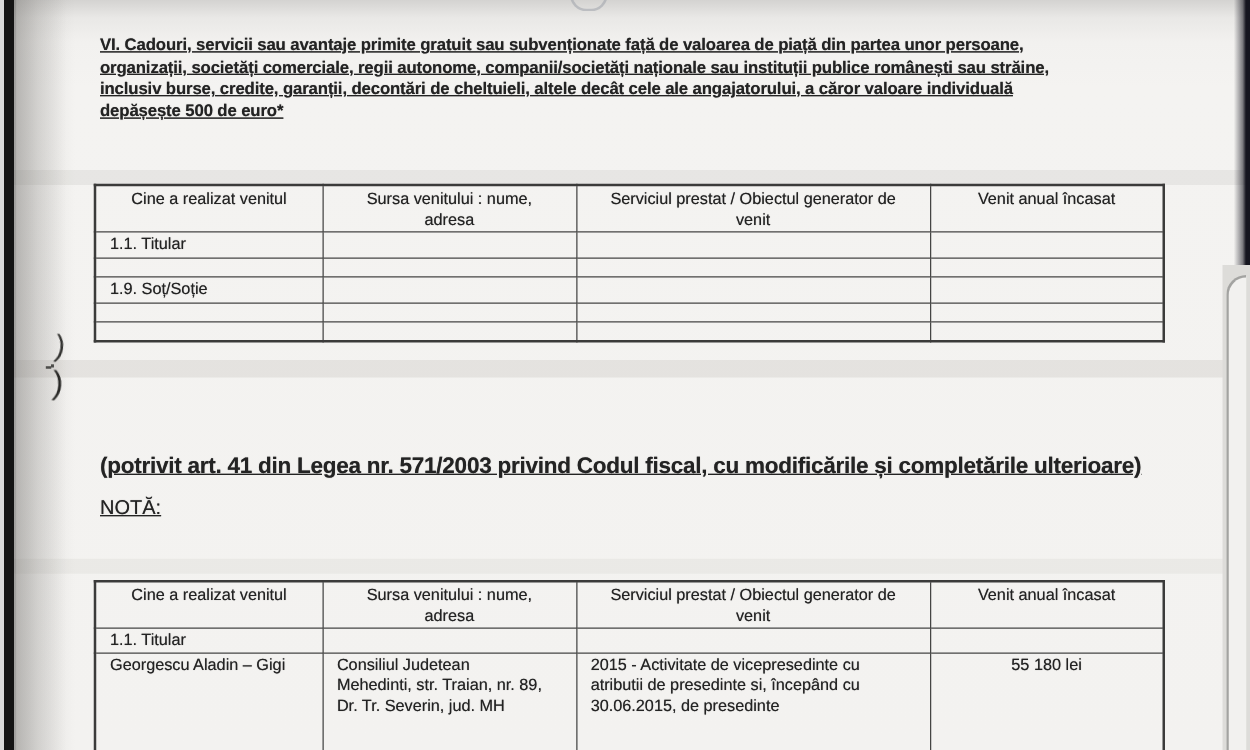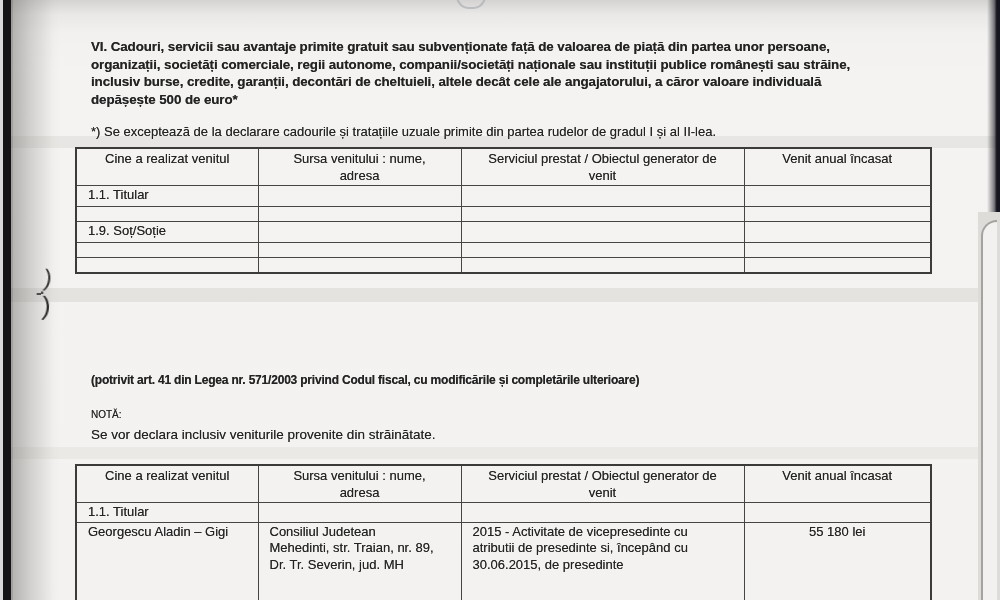--- a/index.html
+++ b/index.html
@@ -53,21 +53,21 @@
     border-radius: 0 0 14px 14px;
     opacity: 0.55;
     filter: blur(0.6px);
   }
   .ink-mark { position: absolute; color: #30302e; filter: blur(0.5px); pointer-events: none; }
   .ink-mark.m1 { left: 44px; top: 264px; font-size: 24px; transform: rotate(8deg); }
   .ink-mark.m2 { left: 36px; top: 283px; font-size: 17px; font-weight: bold; letter-spacing: -2px; color: #4a4a48; }
   .ink-mark.m3 { left: 42px; top: 291px; font-size: 26px; transform: rotate(4deg); color: #262624; }
 
   .content { position: absolute; left: 0; top: 0; width: 1000px; height: 600px; color: #232323; text-shadow: 0 0 0.6px rgba(35,35,35,0.65); }
-  .content p { margin: 11px; }
+  .content p { margin: 0; text-decoration: underline; }
 
   .s6-heading {
     position: absolute; left: 80px; top: 27px; width: 895px;
     font-size: 13.4px; font-weight: bold; line-height: 17.6px;
     letter-spacing: -0.1px;
     white-space: pre-line;
   }
   .s6-footnote {
     position: absolute; left: 80px; top: 113px; width: 880px;
     font-size: 13px; line-height: 16px;
@@ -104,26 +104,26 @@
   .t2 tr.main-row td { height: 76px; }
   td.amount { text-align: center; }
 
   .s7-title {
     position: absolute; left: 80px; top: 344px;
     font-size: 12.6px; font-weight: bold; letter-spacing: -0.35px;
     white-space: nowrap;
   }
   .s7-subtitle {
     position: absolute; left: 80px; top: 362px;
-    font-size: 12px; font-weight: bold; letter-spacing: -0.2px;
+    font-size: 18px; font-weight: bold; letter-spacing: -0.2px;
     white-space: nowrap;
   }
   .note-label {
     position: absolute; left: 80px; top: 398px;
-    font-size: 10px;
+    font-size: 16px;
   }
   .note-text {
     position: absolute; left: 80px; top: 416px;
     font-size: 13.5px;
   }
 </style>
 </head>
 <body>
 
 <div class="page">
@@ -131,21 +131,20 @@
   <div class="streak s1"></div>
   <div class="streak s2"></div>
   <div class="streak s3"></div>
 
   <div class="content">
 
     <p class="s6-heading">VI. Cadouri, servicii sau avantaje primite gratuit sau subvenționate față de valoarea de piață din partea unor persoane,
 organizații, societăți comerciale, regii autonome, companii/societăți naționale sau instituții publice românești sau străine,
 inclusiv burse, credite, garanții, decontări de cheltuieli, altele decât cele ale angajatorului, a căror valoare individuală
 depășește 500 de euro*</p>
-    <p class="s6-footnote">*) Se exceptează de la declarare cadourile și tratațiile uzuale primite din partea rudelor de gradul I și al II-lea.</p>
 
     <table class="decl t1">
       <colgroup>
         <col style="width:182px">
           <col style="width:203px">
           <col style="width:283px">
           <col style="width:187px">
       </colgroup>
       <thead>
         <tr>
@@ -186,21 +185,20 @@
           <td></td>
           <td></td>
           <td></td>
           <td></td>
         </tr>
       </tbody>
     </table>
 
     <p class="s7-subtitle">(potrivit art. 41 din Legea nr. 571/2003 privind Codul fiscal, cu modificările și completările ulterioare)</p>
     <p class="note-label">NOTĂ:</p>
-    <p class="note-text">Se vor declara inclusiv veniturile provenite din străinătate.</p>
 
     <table class="decl t2">
       <colgroup>
         <col style="width:182px">
           <col style="width:203px">
           <col style="width:283px">
           <col style="width:187px">
       </colgroup>
       <thead>
         <tr>

